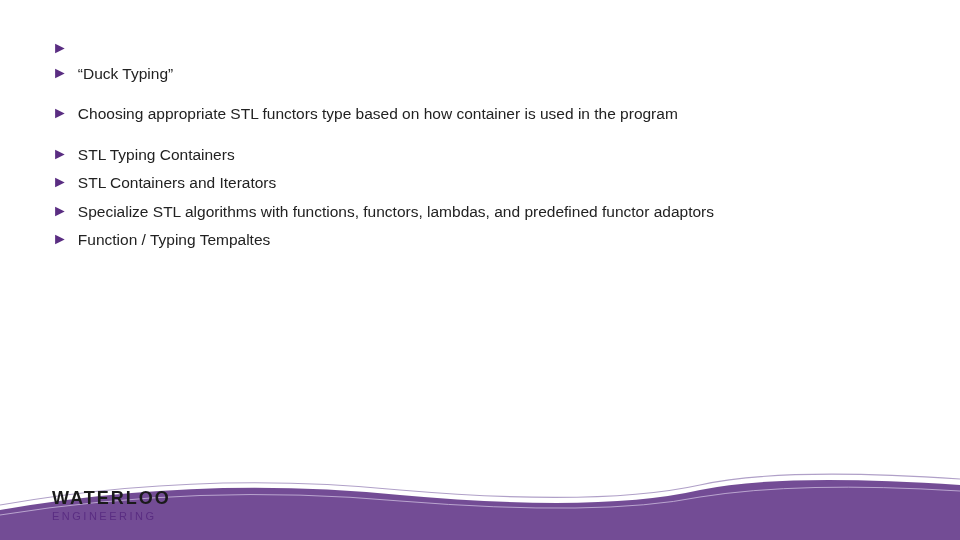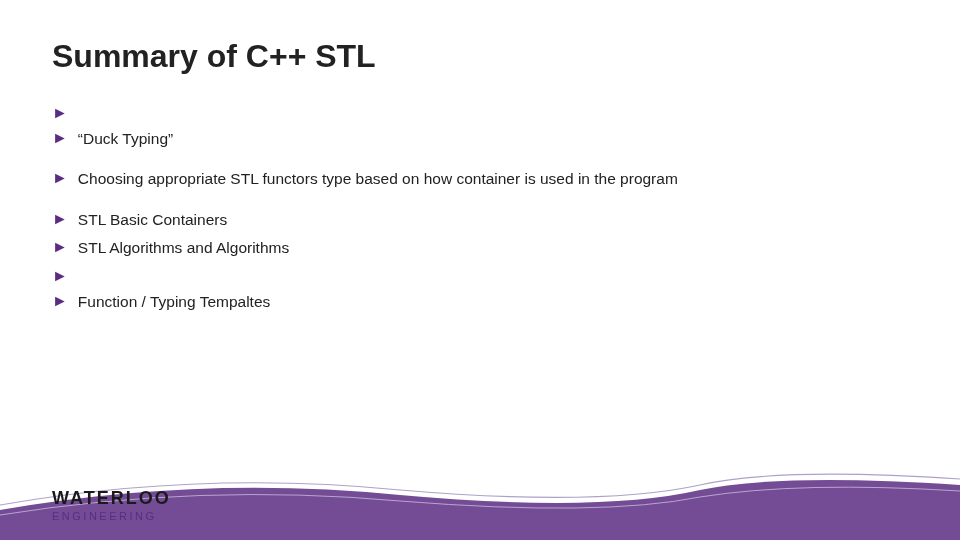--- a/index.html
+++ b/index.html
@@ -86,21 +86,20 @@
       letter-spacing: 2.5px;
       text-transform: uppercase;
       margin-top: 1px;
     }
   </style>
 </head>
 <body>
 
 <div class="slide">
 
-  <h1 class="title">Summary of C++ STL</h1>
 
   <div class="content-section">
     <div class="bullet-item">
       <span class="bullet-arrow">►</span>
     </div>
     <div class="bullet-item">
       <span class="bullet-arrow">►</span>
       <span class="bullet-text">“Duck Typing”</span>
     </div>
   </div>
@@ -108,28 +107,29 @@
   <div class="content-section">
     <div class="bullet-item">
       <span class="bullet-arrow">►</span>
       <span class="bullet-text">Choosing appropriate STL functors type based on how container is used in the program</span>
     </div>
   </div>
 
   <div class="content-section">
     <div class="bullet-item">
       <span class="bullet-arrow">►</span>
-      <span class="bullet-text">STL Basic Containers</span>
+      <span class="bullet-text">STL Typing Containers</span>
     </div>
     <div class="bullet-item">
       <span class="bullet-arrow">►</span>
-      <span class="bullet-text">STL Algorithms and Algorithms</span>
+      <span class="bullet-text">STL Containers and Iterators</span>
     </div>
     <div class="bullet-item">
       <span class="bullet-arrow">►</span>
+      <span class="bullet-text">Specialize STL algorithms with functions, functors, lambdas, and predefined functor adaptors</span>
     </div>
     <div class="bullet-item">
       <span class="bullet-arrow">►</span>
       <span class="bullet-text">Function / Typing Tempaltes</span>
     </div>
   </div>
 
   <div class="bottom-area">
     <svg width="960" height="85" viewBox="0 0 960 85" xmlns="http://www.w3.org/2000/svg" style="position:absolute;bottom:0;left:0;">
 

